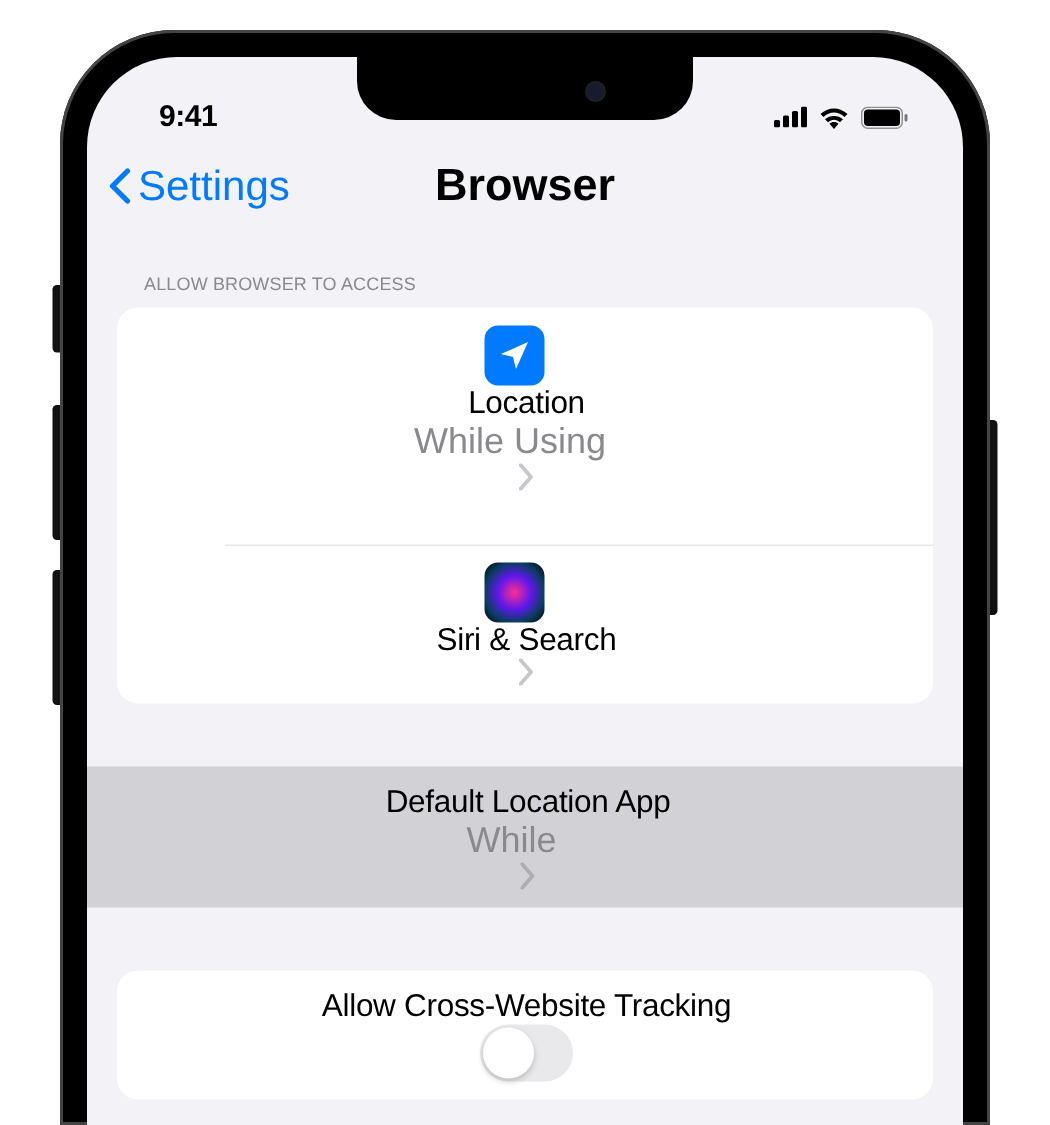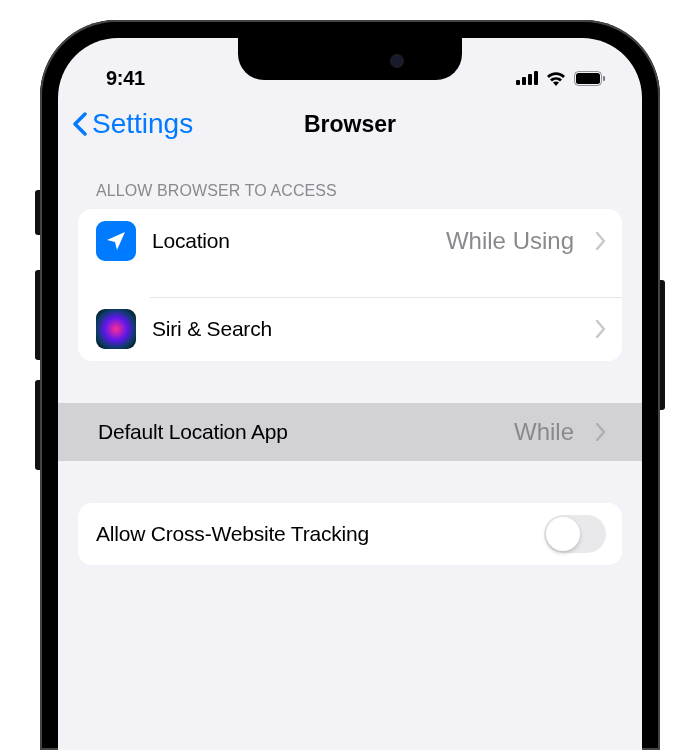--- a/index.html
+++ b/index.html
@@ -115,29 +115,29 @@
       align-items: center;
       color: #007aff;
       font-size: 28px;
       gap: 4px;
     }
     .nav-title {
       position: absolute;
       left: 0;
       right: 0;
       text-align: center;
-      font-size: 23px;
+      font-size: 30px;
       font-weight: 600;
       pointer-events: none;
     }
     .content {
       padding: 0 20px;
     }
     .section-header {
-      font-size: 16px;
+      font-size: 12px;
       color: #8a8a8e;
       padding: 28px 18px 9px 18px;
       letter-spacing: 0.1px;
       text-transform: uppercase;
     }
     .group {
       background: #fff;
       border-radius: 14px;
       overflow: hidden;
     }
@@ -149,20 +149,21 @@
     }
     .group.highlight .row {
       border-radius: 0;
     }
     .row {
       display: flex;
       align-items: center;
       padding: 12px 16px 12px 18px;
       min-height: 58px;
       font-size: 21px;
+      flex-direction: column;
     }
     .row + .row {
       border-top: 1px solid #e5e5ea;
       margin-left: 70px;
       padding-left: 0;
     }
     .row-with-sep {
       position: relative;
       margin-top: 24px;
     }

